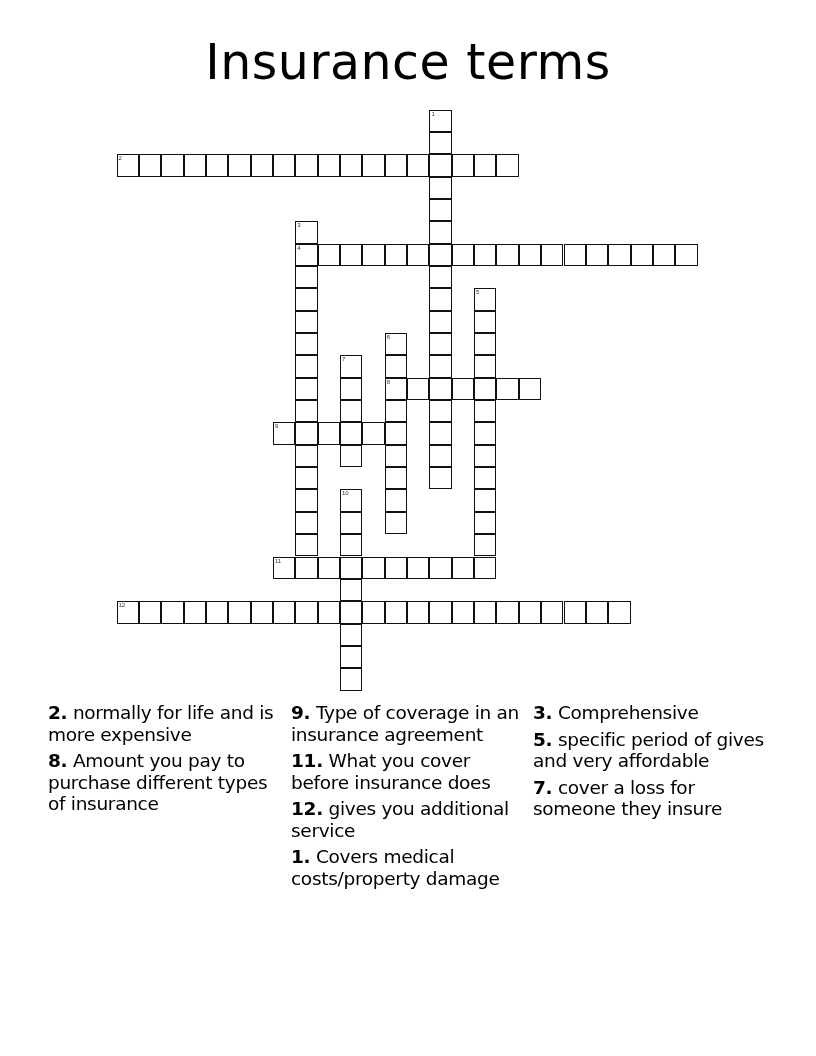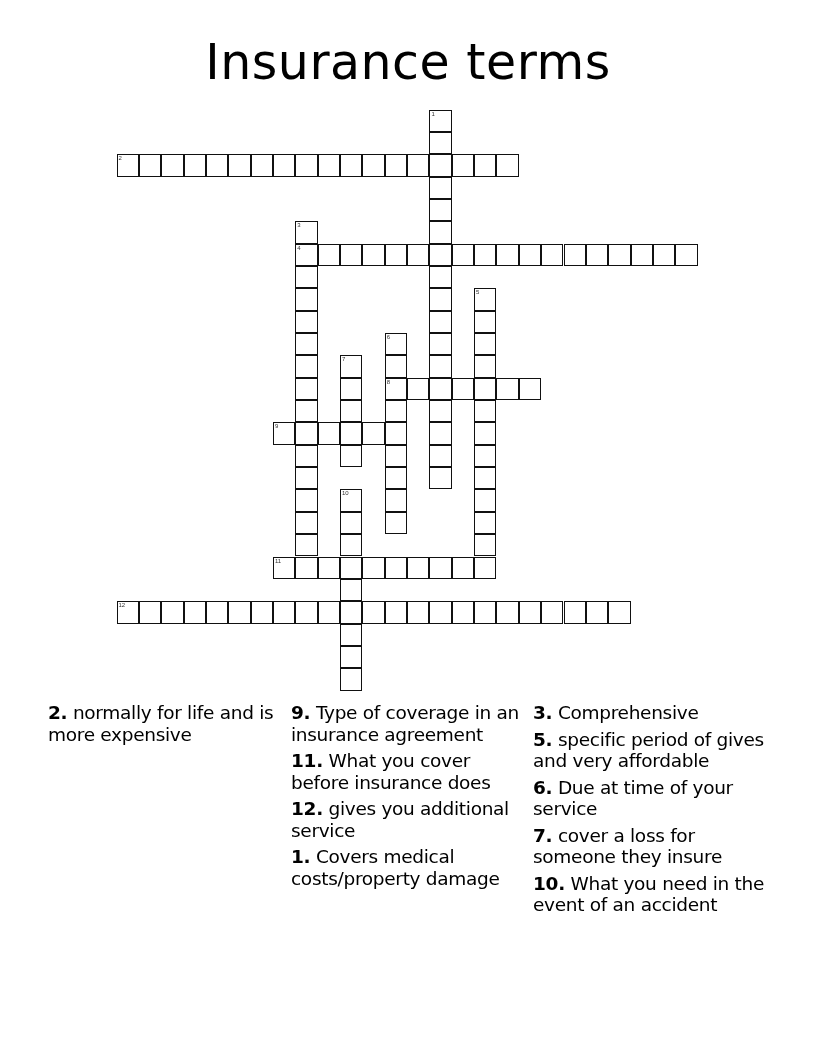--- a/index.html
+++ b/index.html
@@ -187,28 +187,27 @@
     <div class="cell" style="left: 496.95px; top: 601.7px;"></div>
     <div class="cell" style="left: 519.3px; top: 601.7px;"></div>
     <div class="cell" style="left: 541.65px; top: 601.7px;"></div>
     <div class="cell" style="left: 564px; top: 601.7px;"></div>
     <div class="cell" style="left: 586.35px; top: 601.7px;"></div>
     <div class="cell" style="left: 608.7px; top: 601.7px;"></div>
   </div>
 
 <div class="clues col1">
   <div class="clue"><b>2.</b> <span>normally for life and is more expensive</span></div>
+  <div class="clue"><b>8.</b> <span>Amount you pay to purchase different types of insurance</span></div>
 </div>
 
 <div class="clues col2">
   <div class="clue"><b>9.</b> <span>Type of coverage in an insurance agreement</span></div>
   <div class="clue"><b>11.</b> <span>What you cover before insurance does</span></div>
   <div class="clue"><b>12.</b> <span>gives you additional service</span></div>
   <div class="clue"><b>1.</b> <span>Covers medical costs/property damage</span></div>
 </div>
 
 <div class="clues col3">
   <div class="clue"><b>3.</b> <span>Comprehensive</span></div>
   <div class="clue"><b>5.</b> <span>specific period of gives and very affordable</span></div>
-  <div class="clue"><b>6.</b> <span>Due at time of your service</span></div>
   <div class="clue"><b>7.</b> <span>cover a loss for someone they insure</span></div>
-  <div class="clue"><b>10.</b> <span>What you need in the event of an accident</span></div>
 </div>
 
 </body></html>

